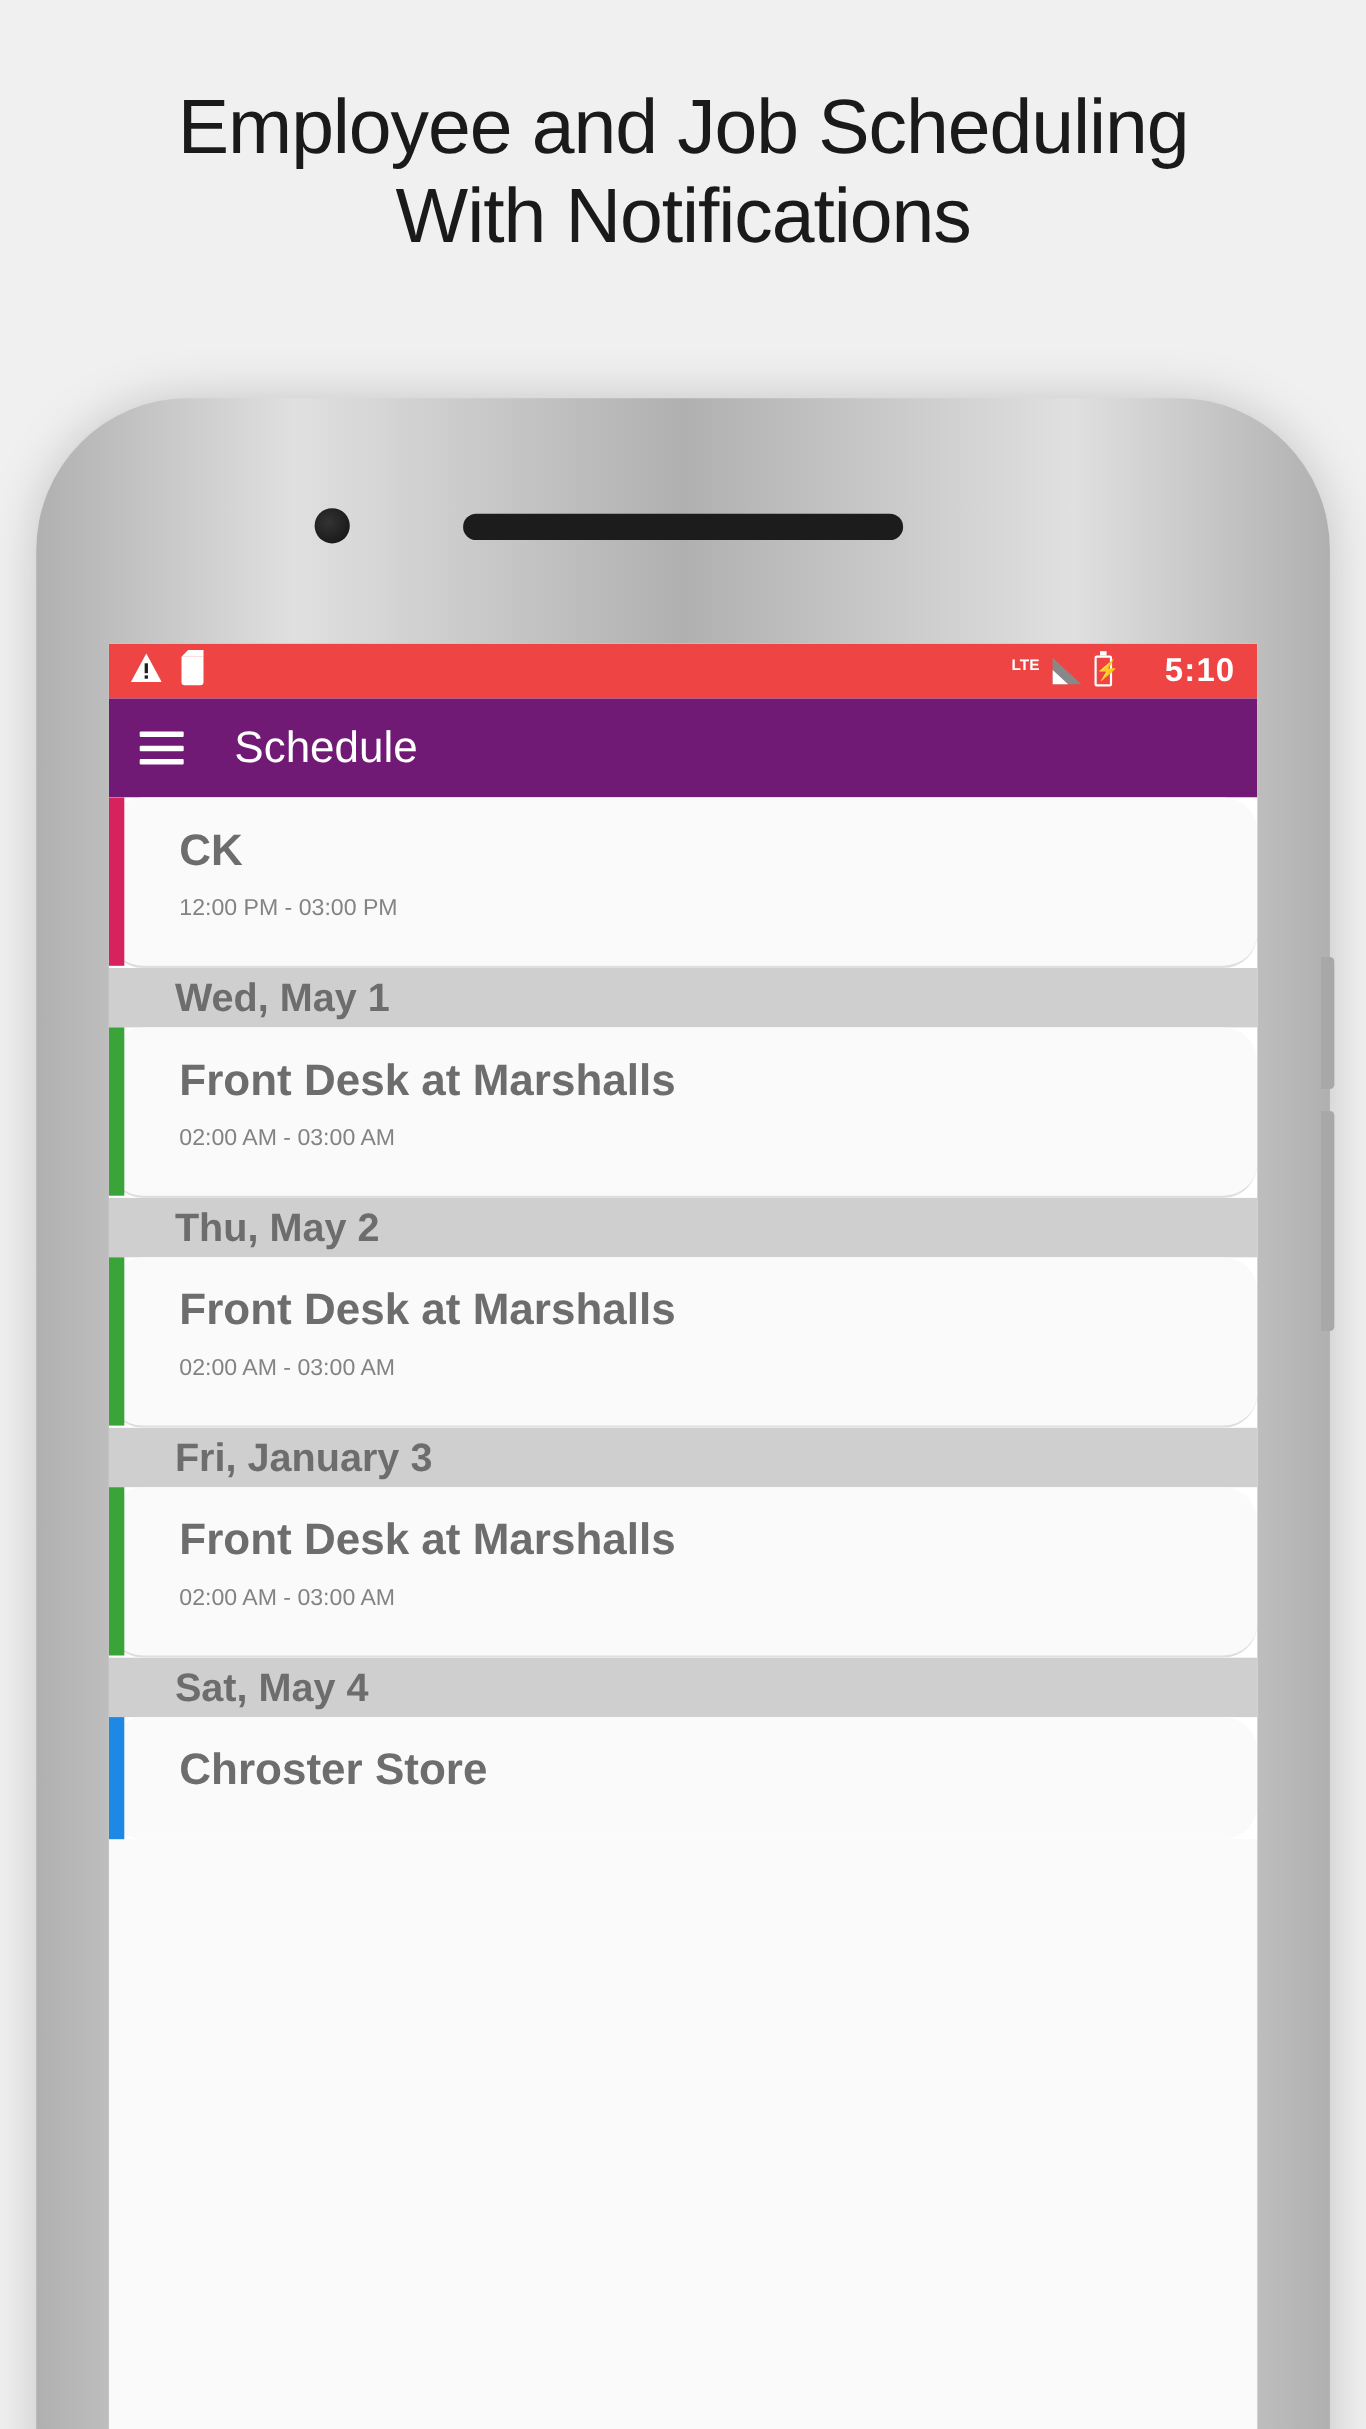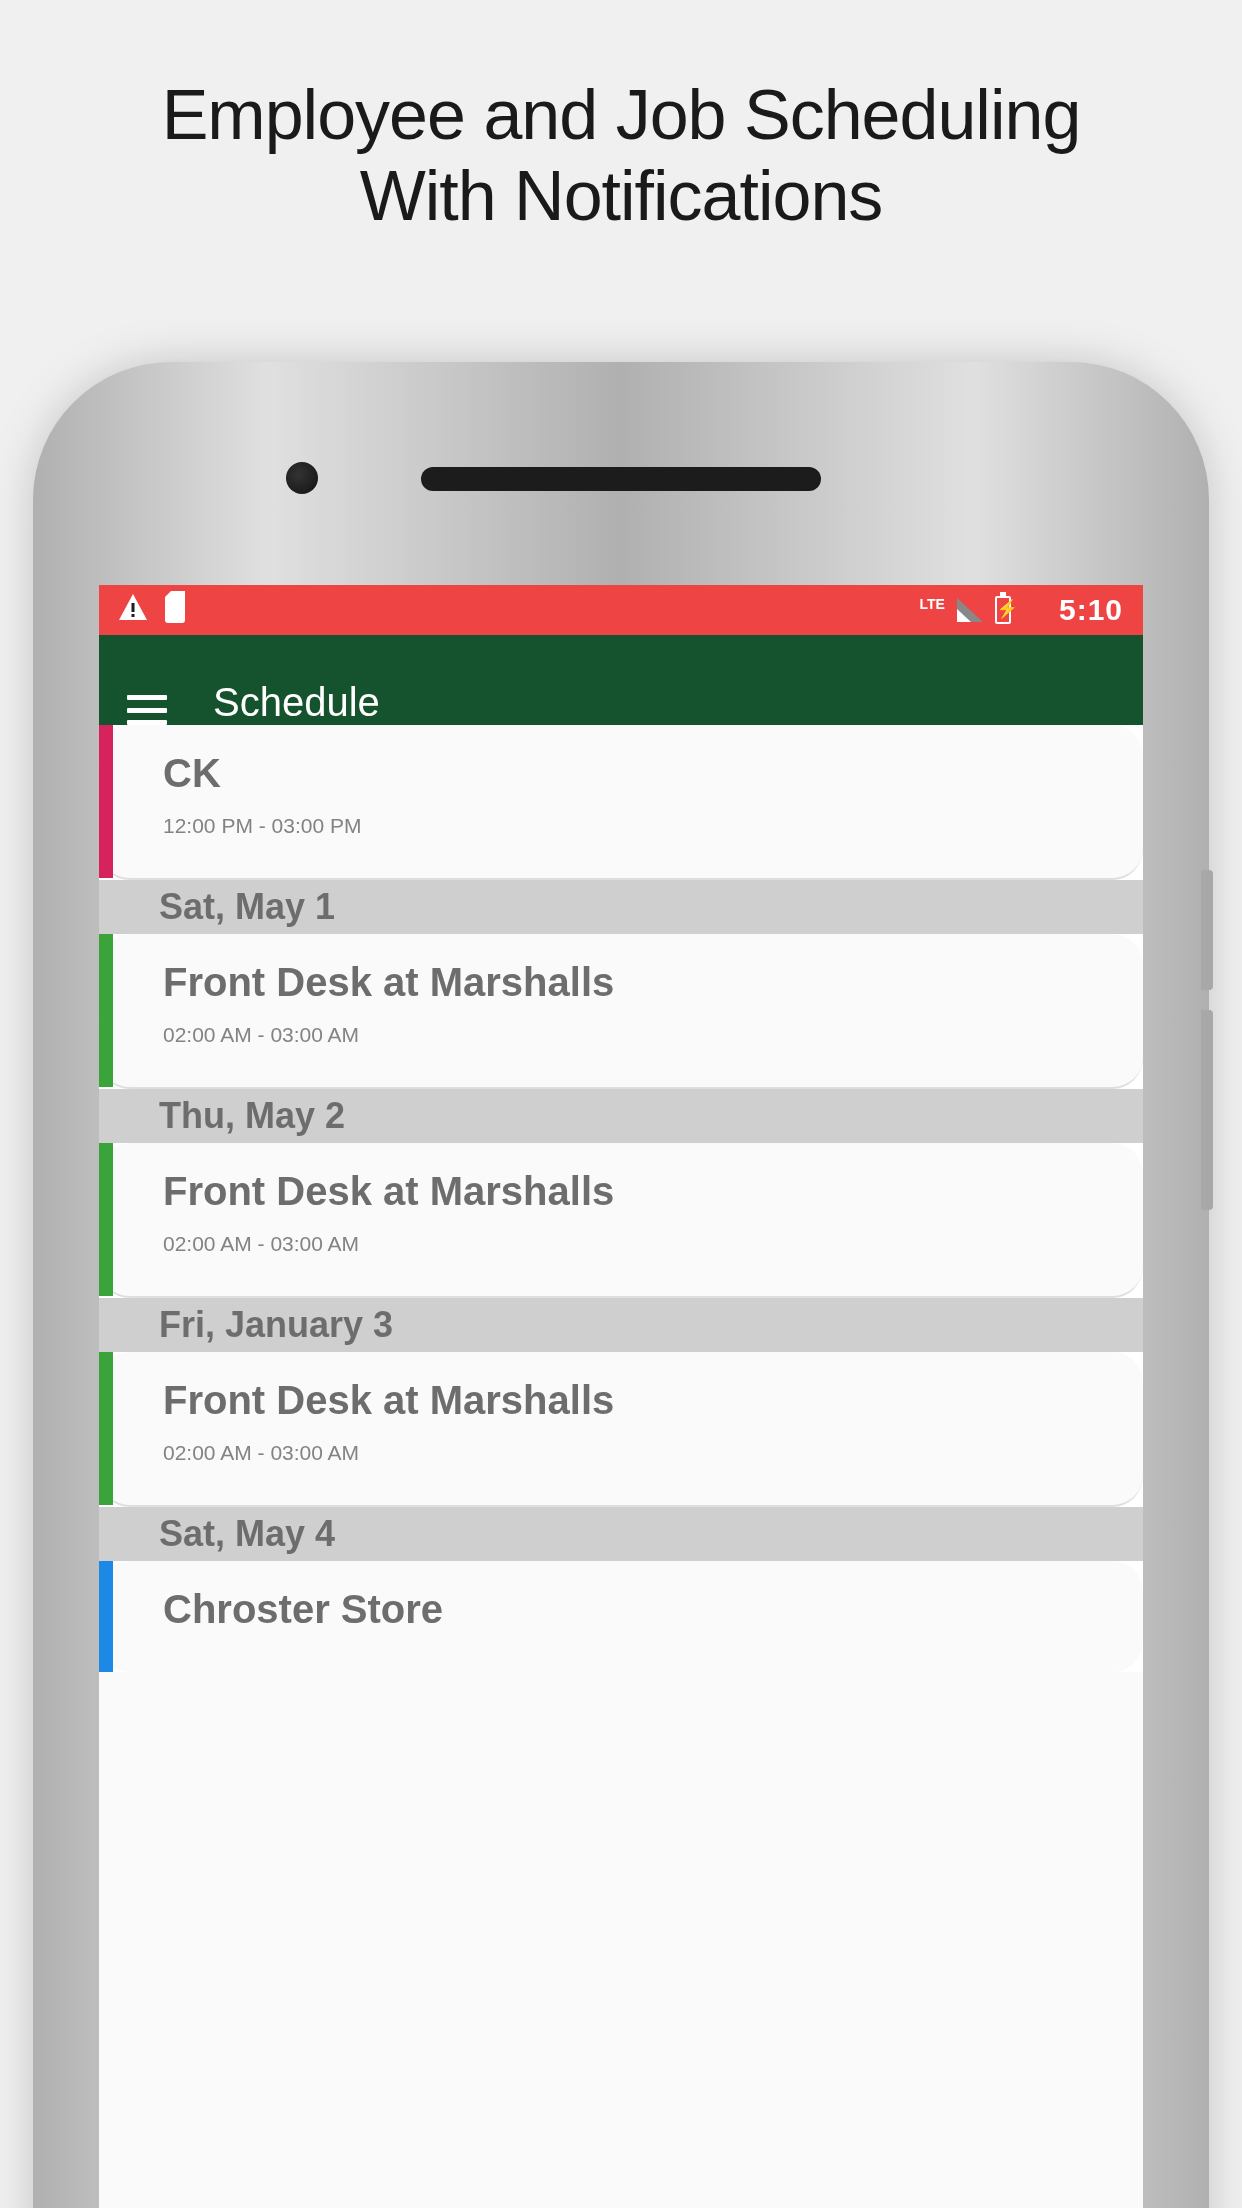--- a/index.html
+++ b/index.html
@@ -101,23 +101,23 @@
   .icon-signal { position: relative; width: 26px; height: 24px; }
   .icon-signal::before { content:""; position:absolute; bottom:0; left:0; border-left:0 solid transparent; border-right:26px solid transparent; border-bottom:24px solid #888; }
   .icon-signal::after { content:""; position:absolute; bottom:0; left:0; border-left:0 solid transparent; border-right:14px solid transparent; border-bottom:13px solid #fff; }
   .lte { font-size: 14px; font-weight: 700; position: relative; top: -6px; }
   .icon-batt { width: 16px; height: 28px; border: 2px solid #fff; border-radius: 2px; position: relative; }
   .icon-batt::before { content:""; position: absolute; top:-6px; left:3px; width:6px; height:4px; background:#fff; }
   .icon-batt::after { content:"⚡"; position:absolute; top:0; left:-1px; font-size:18px; color:#fff; }
   
   .app-bar {
     height: 90px;
-    background: #14532d;
+    background: #701a75;
     display: flex;
-    align-items: flex-end;
+    align-items: center;
     padding: 0 28px;
     gap: 46px;
   }
   .hamburger {
     width: 40px; height: 30px; display:flex; flex-direction:column; justify-content:space-between;
   }
   .hamburger span { height:5px; background:#fff; border-radius:1px; }
   .app-title { color:#fff; font-size: 40px; font-weight:500; }
   
   .list { background:#fff; }
@@ -191,21 +191,21 @@
     <div class="list">
 
       <div class="event">
         <div class="event-bar color-pink"></div>
         <div class="event-content">
           <div class="event-title">CK</div>
           <div class="event-time">12:00 PM - 03:00 PM</div>
         </div>
       </div>
 
-      <div class="day-header">Sat, May 1</div>
+      <div class="day-header">Wed, May 1</div>
       <div class="event">
         <div class="event-bar color-green"></div>
         <div class="event-content">
           <div class="event-title">Front Desk at Marshalls</div>
           <div class="event-time">02:00 AM - 03:00 AM</div>
         </div>
       </div>
 
       <div class="day-header">Thu, May 2</div>
       <div class="event">

